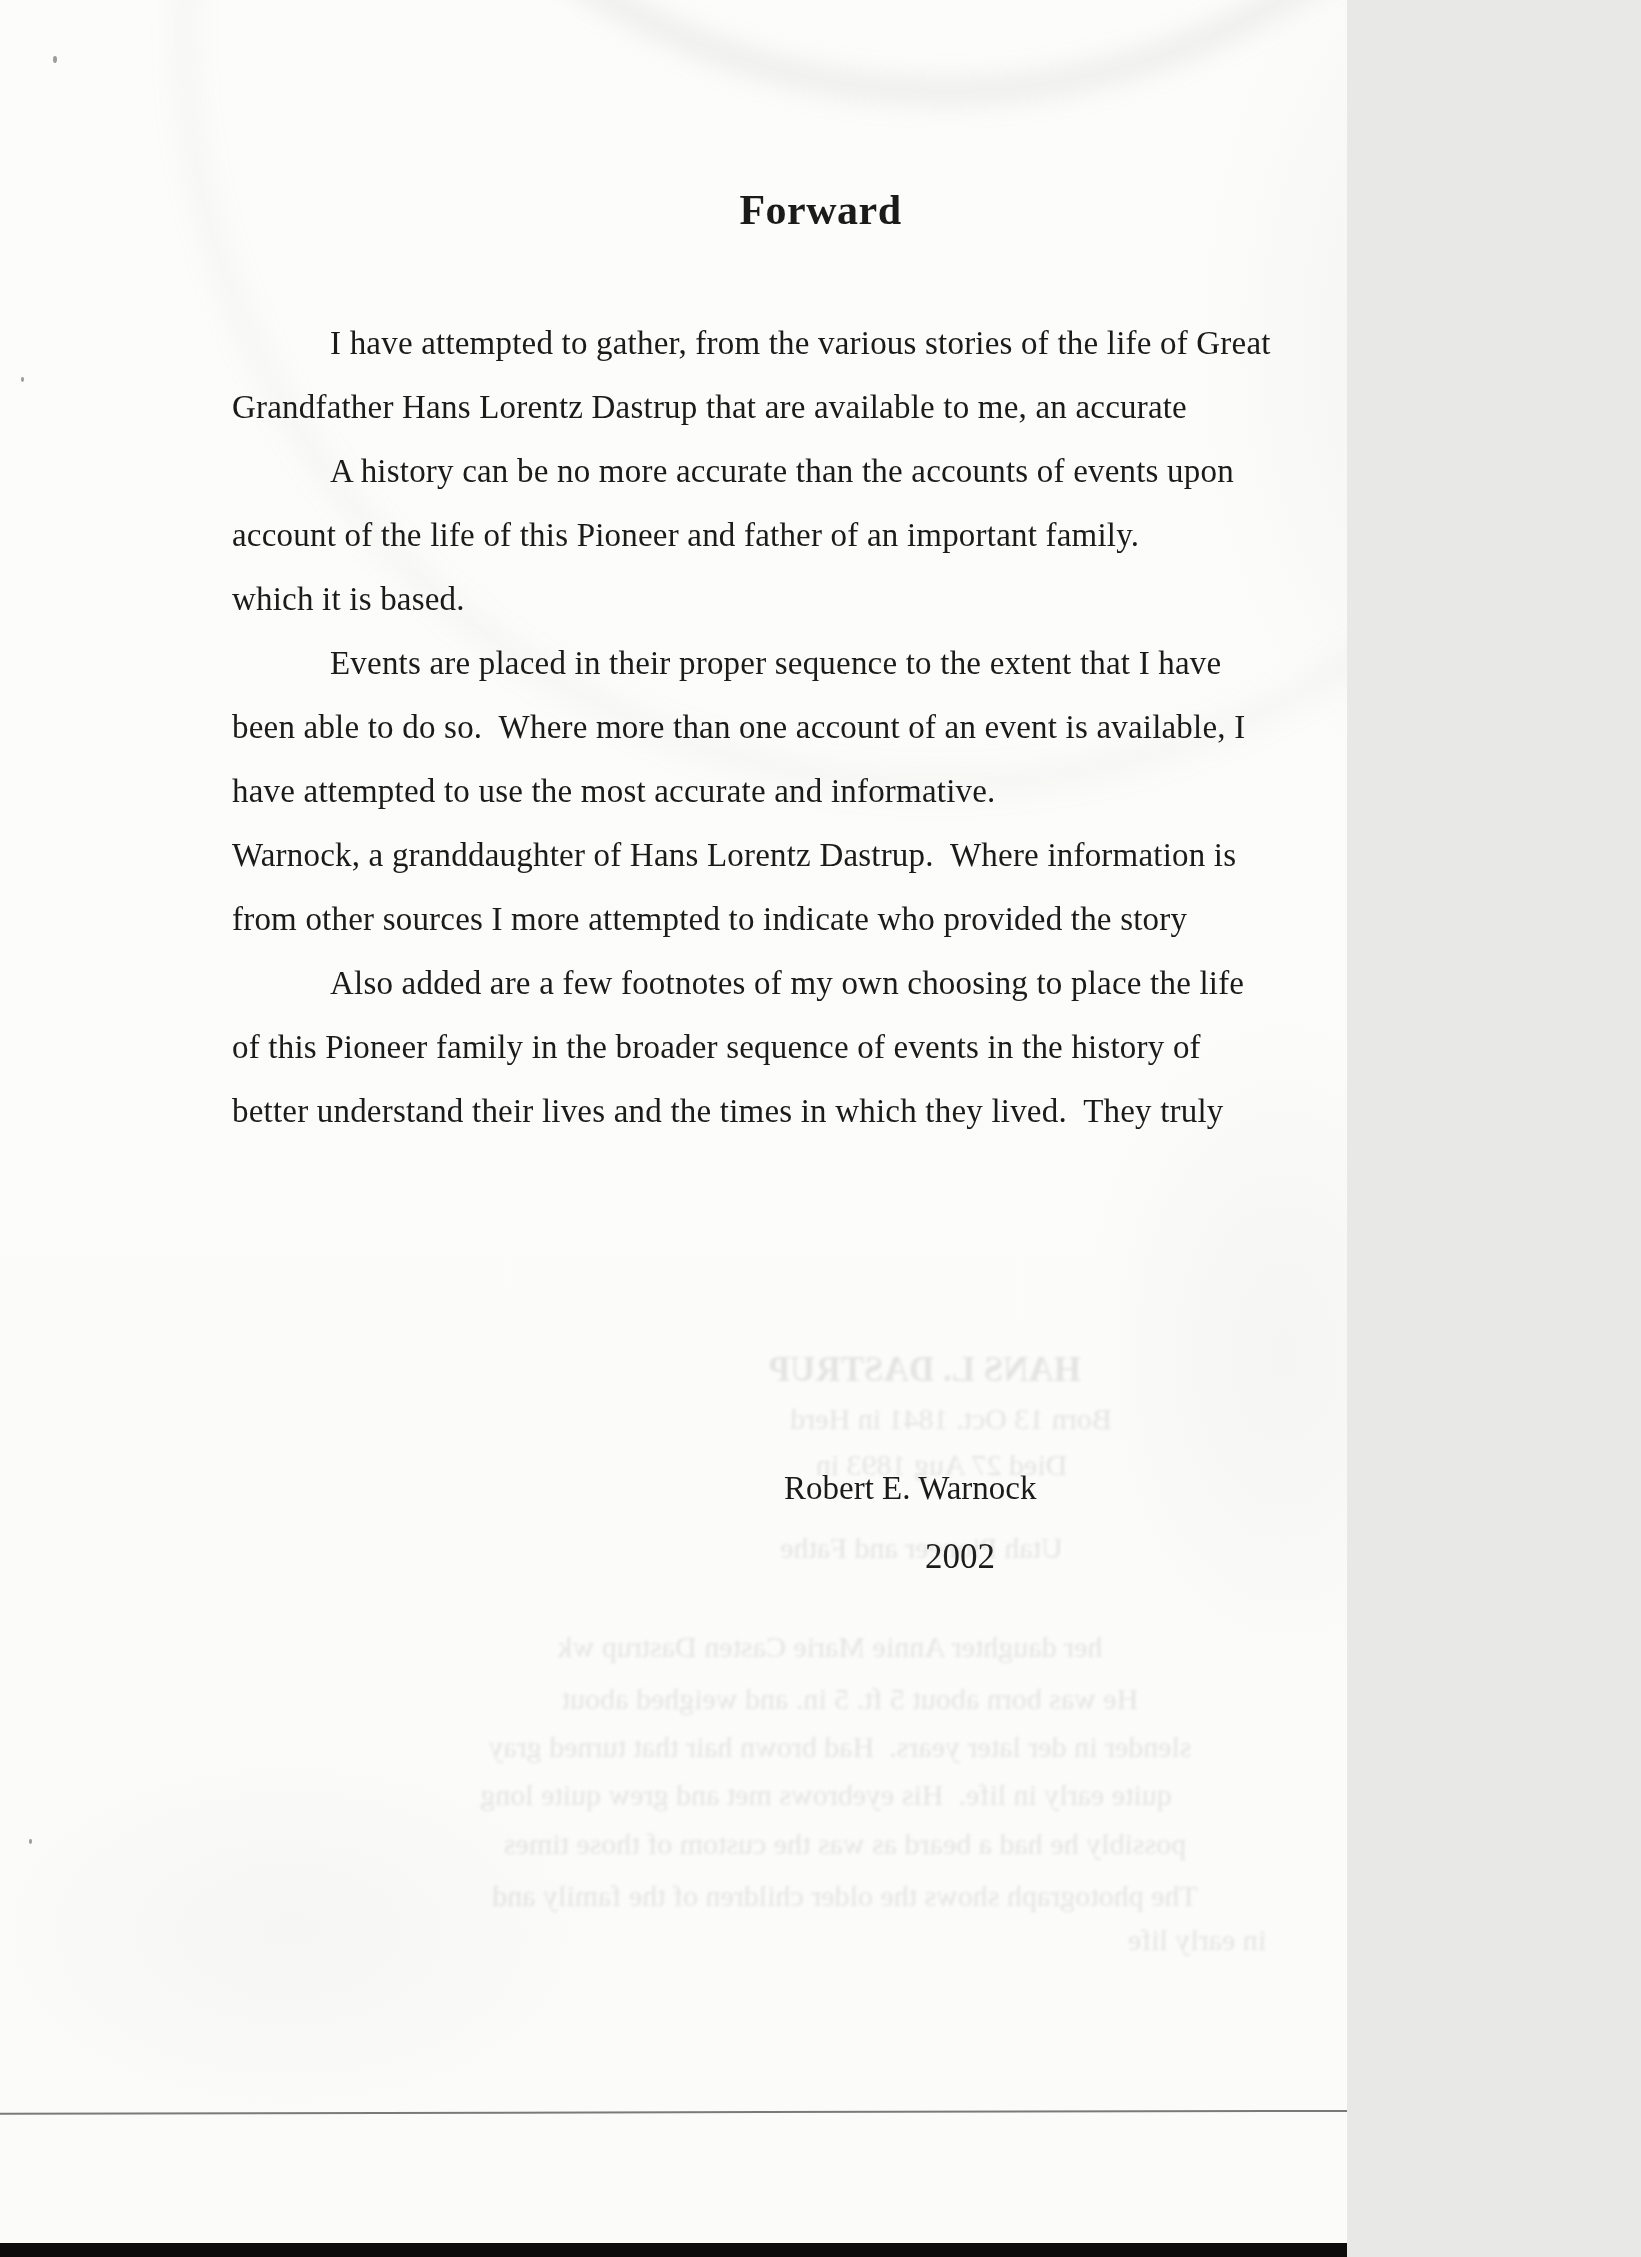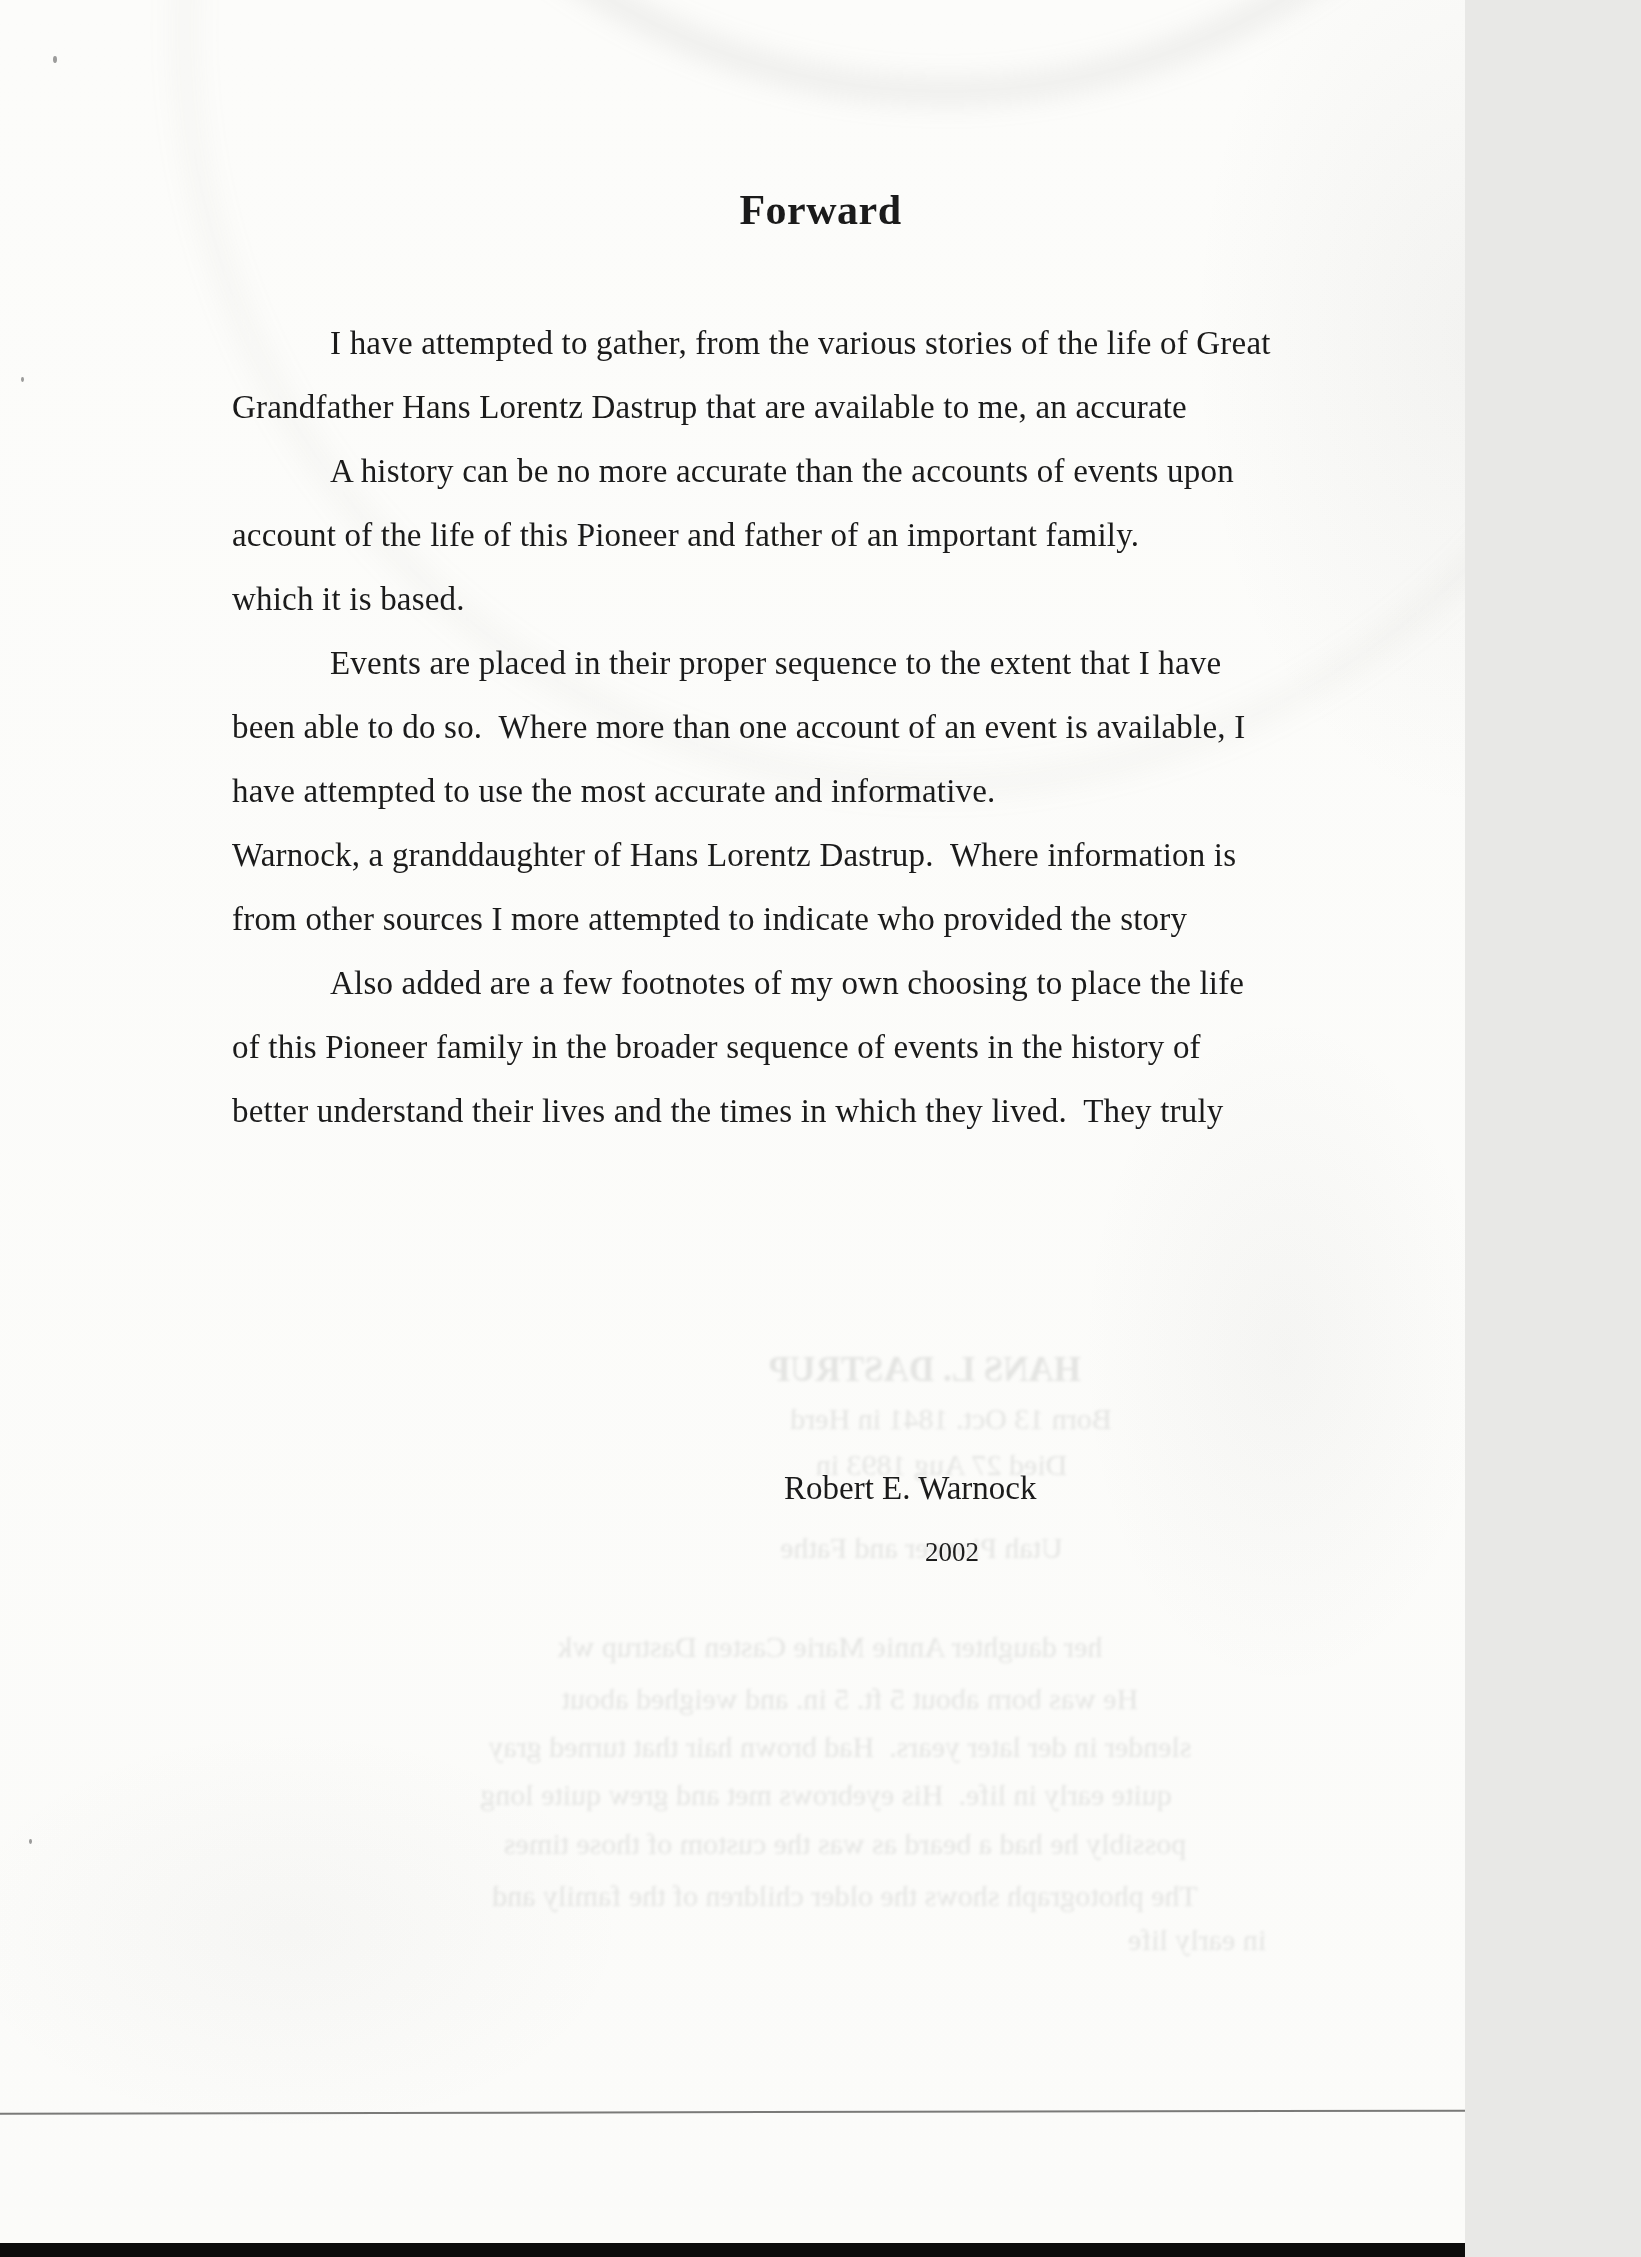--- a/index.html
+++ b/index.html
@@ -1,18 +1,18 @@
 <!DOCTYPE html>
 <html><head>
 <meta charset="utf-8">
 <style>
   html,body{margin:0;padding:0;background:#e8e8e6;}
   #page{
     position:relative;
-    width:1465px;height:2257px;
+    width:1347px;height:2257px;
     background:#fcfcfa;
     overflow:hidden;
     font-family:"Liberation Serif","DejaVu Serif",serif;
     color:#1b1b1b;
   }
   
   #page::before{
     content:"";position:absolute;inset:0;
     background:
       radial-gradient(ellipse 406px 676px at 1477px 338px, rgba(120,120,118,0.07), rgba(0,0,0,0) 70%),
@@ -49,21 +49,21 @@
     height:64px;line-height:64px;
     white-space:pre;
   }
   .line.indent{ padding-left:98px; }
   .sig-name{
     position:absolute;left:784px;top:1470px;
     font-size:33px;white-space:pre;
   }
   .sig-year{
     position:absolute;left:925px;top:1537px;
-    font-size:27px;white-space:pre;
+    font-size:35px;white-space:pre;
   }
   .ghost{
     position:absolute;
     transform:scaleX(-1);
     color:rgba(96,100,96,0.55);
     opacity:0.28;
     filter:blur(1.5px);
     white-space:pre;
     text-align:center;
   }

